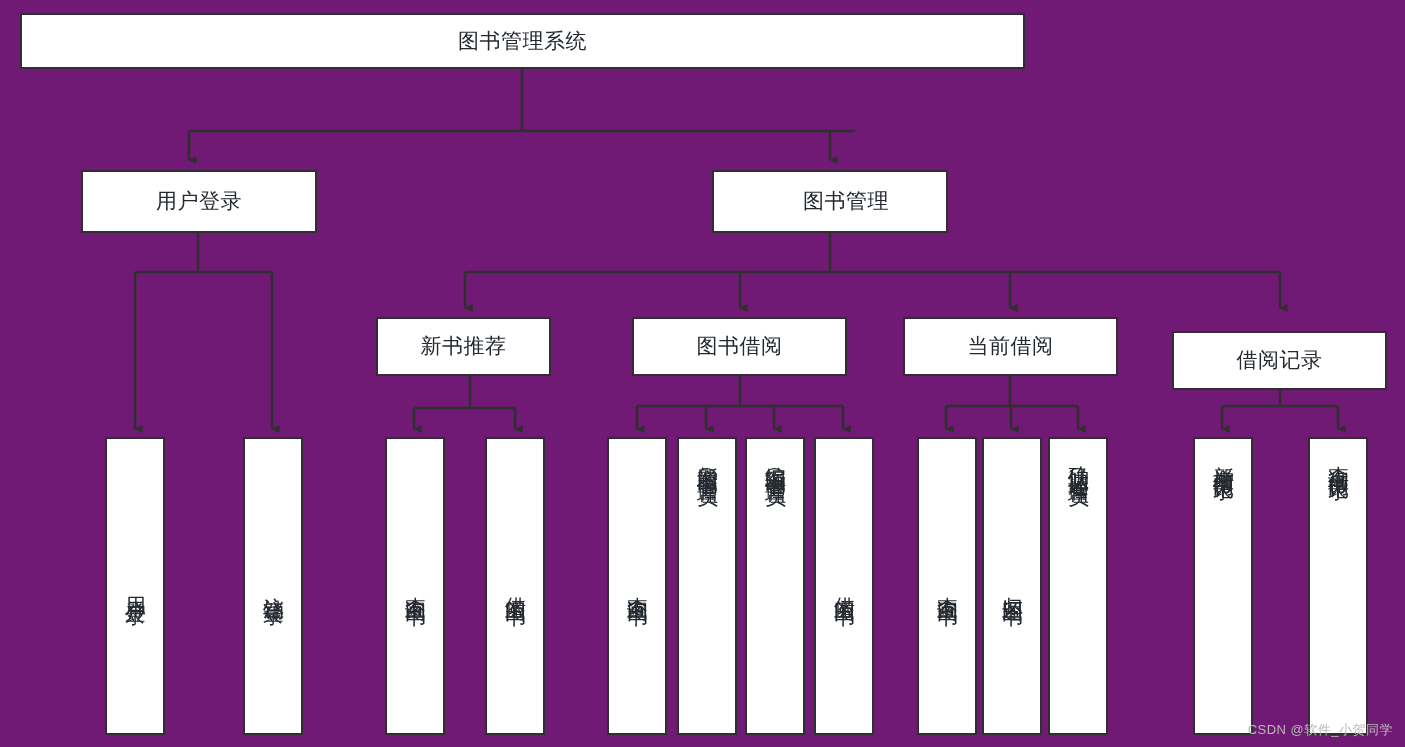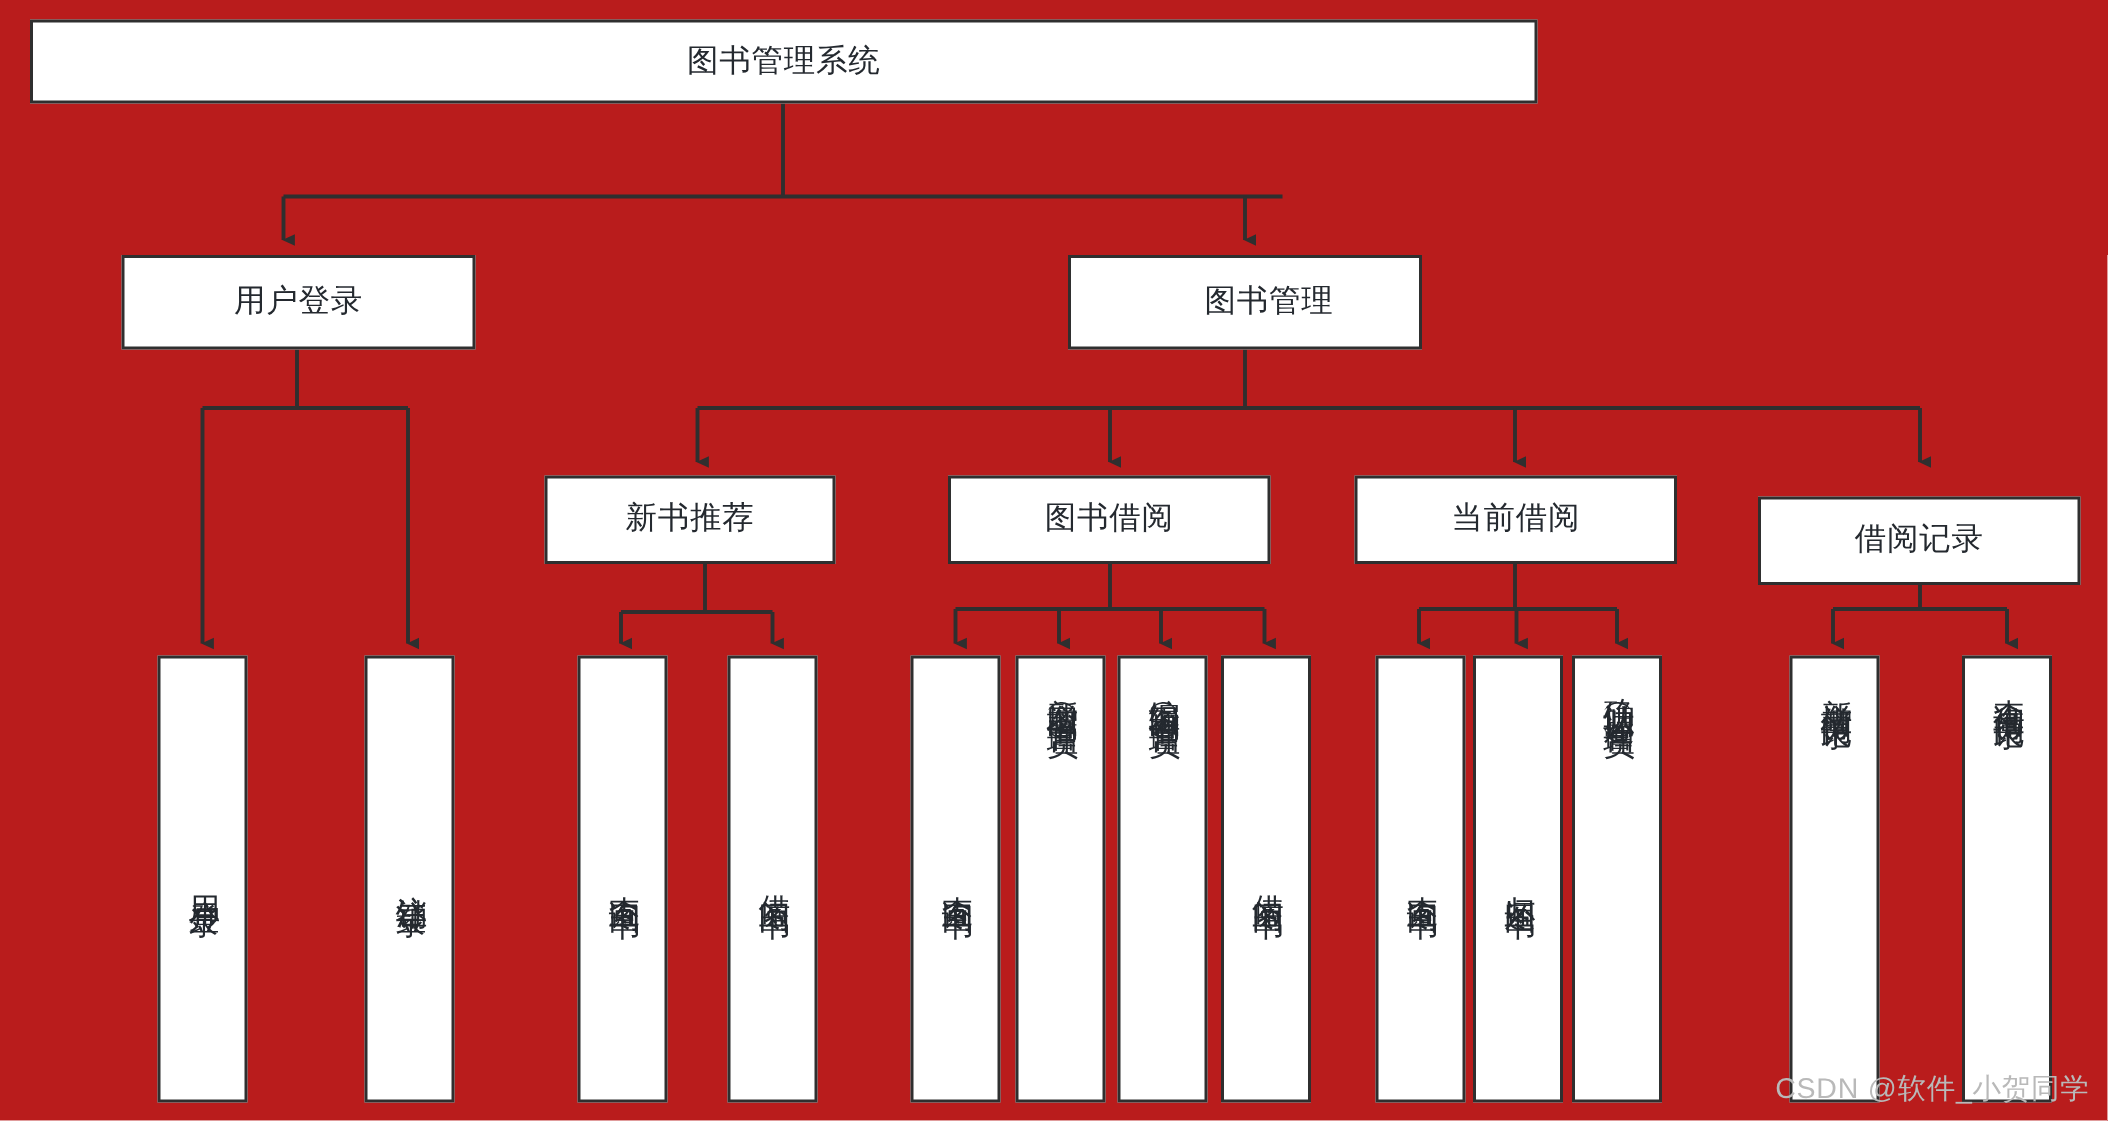--- a/index.html
+++ b/index.html
@@ -8,21 +8,21 @@
     padding: 0;
     background: #ffffff;
   }
   body {
     font-family: "Liberation Sans", "DejaVu Sans", sans-serif;
   }
   #diagram-root {
     position: relative;
     width: 1405px;
     height: 747px;
-    background: #b91c1c;
+    background: #701a75;
     overflow: hidden;
   }
   #edge-layer {
     position: absolute;
     left: 0;
     top: 0;
     width: 1405px;
     height: 747px;
   }
   .node {
@@ -58,21 +58,21 @@
     padding-top: 10px;
   }
   .node.leaf.short {
     align-items: center;
     padding-top: 0;
   }
   #watermark {
     position: absolute;
     right: 12px;
     bottom: 8px;
-    font-size: 19px;
+    font-size: 13px;
     color: #b9b9b9;
     z-index: 9;
     white-space: nowrap;
     letter-spacing: 0.5px;
   }
 </style>
 </head>
 <body>
 
 <div id="diagram-root">
@@ -131,21 +131,21 @@
     <span class="label">图书管理系统</span>
   </div>
 
   <div class="node" style="left:81px; top:170px; width:236px; height:63px;">
     <span class="label">用户登录</span>
   </div>
   <div class="node" style="left:712px; top:170px; width:236px; height:63px;padding-left:32px;">
     <span class="label">图书管理</span>
   </div>
 
-  <div class="node" style="left:363px; top:317px; width:194px; height:59px;">
+  <div class="node" style="left:376px; top:317px; width:175px; height:59px;">
     <span class="label">新书推荐</span>
   </div>
   <div class="node" style="left:903px; top:317px; width:215px; height:59px;">
     <span class="label">当前借阅</span>
   </div>
   <div class="node" style="left:632px; top:317px; width:215px; height:59px;">
     <span class="label">图书借阅</span>
   </div>
   <div class="node" style="left:1172px; top:331px; width:215px; height:59px;">
     <span class="label">借阅记录</span>

